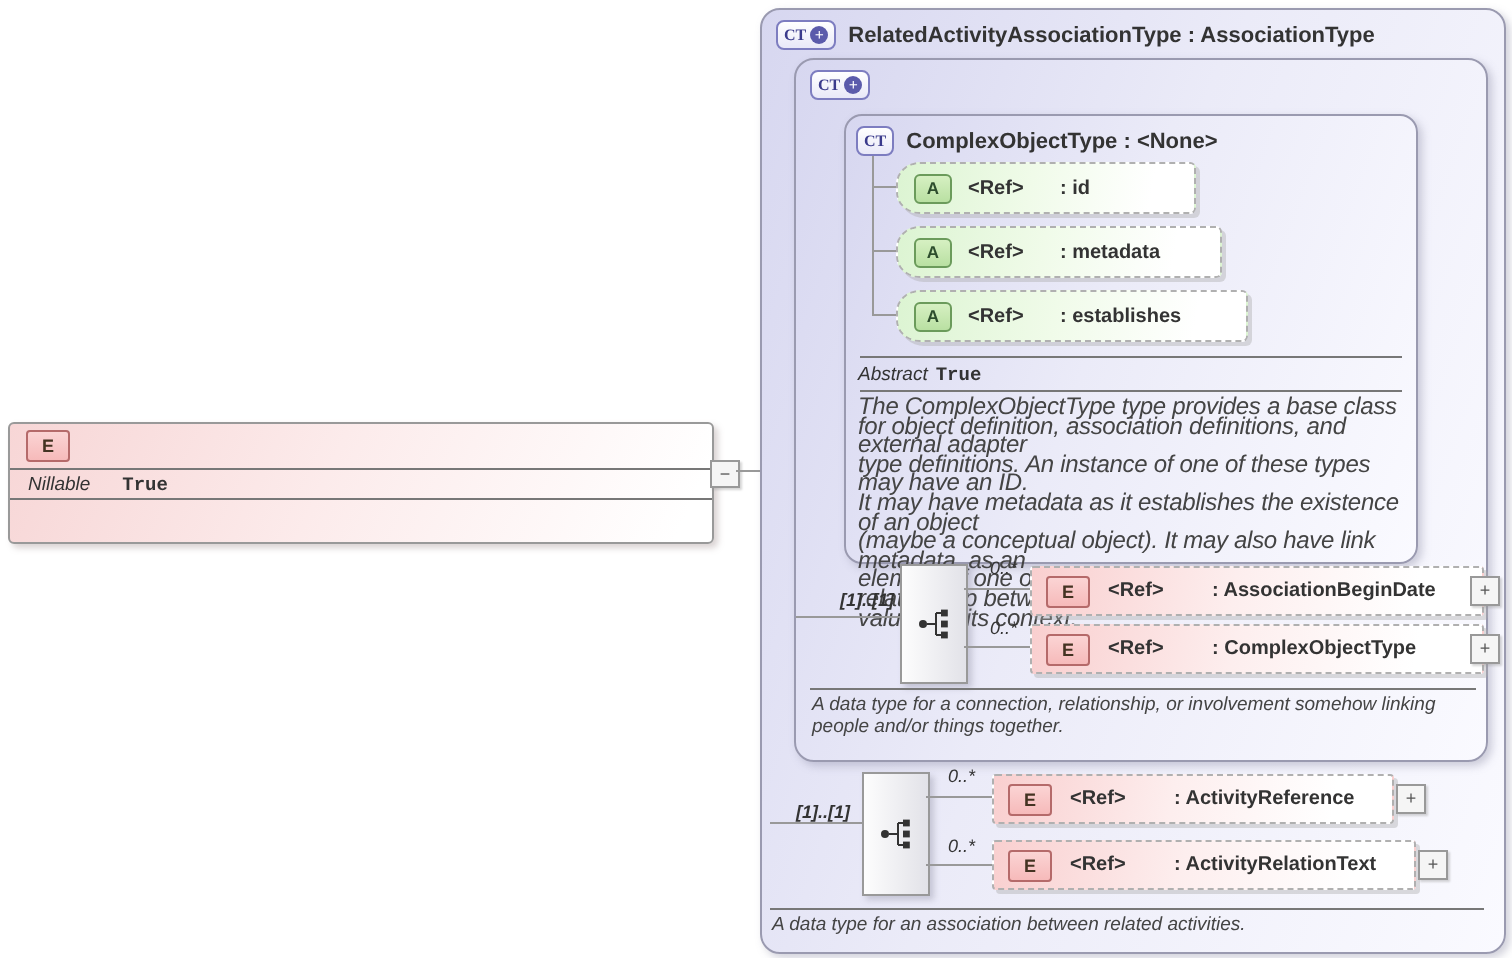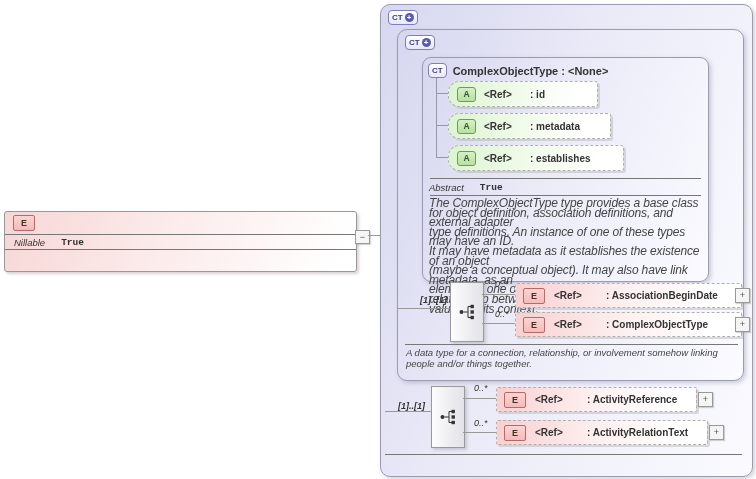--- a/index.html
+++ b/index.html
@@ -8,21 +8,21 @@
   .abs{position:absolute;}
   
   .tbox{position:absolute;border:1px solid #9a9ab0;border-radius:10px;
         background:linear-gradient(110deg,#d7d7f0 0%,#ebebf8 45%,#fafaff 100%);
         box-shadow:2px 2px 4px rgba(120,120,150,.35);}
   .box-header{position:absolute;display:flex;align-items:center;gap:6px;white-space:nowrap;}
   .box-title{font-weight:bold;font-size:11px;color:#333;}
   
   .badge-ct{display:flex;align-items:center;justify-content:center;height:13px;padding:0 3px;
             border:1px solid #7d7dc0;border-radius:4px;background:linear-gradient(#ffffff,#e8e8f8);
-            font-weight:bold;font-size:8px;color:#3b3b8c;}
+            font-weight:bold;font-size:8px;color:#3b3b8c;font-family:Liberation Serif, serif;}
   .ct-plus{display:inline-block;width:9px;height:9px;margin-left:2px;border-radius:50%;
            background:#5b5bab;color:#fff;font-size:8px;line-height:9px;text-align:center;font-weight:bold;}
   .badge-e{display:inline-flex;align-items:center;justify-content:center;width:20px;height:14px;
            border:1px solid #b56a6a;border-radius:2px;background:linear-gradient(#fbd4d4,#f6baba);
            font-weight:bold;font-size:9px;color:#432;flex:0 0 auto;}
   .badge-a{display:inline-flex;align-items:center;justify-content:center;width:17px;height:13px;
            border:1px solid #6b9b5b;border-radius:3px;background:linear-gradient(#d6f0c2,#b9e0a2);
            font-weight:bold;font-size:8.5px;color:#2d4d2d;flex:0 0 auto;}
   
   .elem-main{position:absolute;border:1px solid #999;border-radius:3px;
@@ -77,20 +77,21 @@
   <div class="sq-btn" style="left:355px;top:230px;width:13px;height:12px;">−</div>
   <div class="hline" style="left:368px;top:235px;width:12px;"></div>
 
   <div class="tbox" style="left:380px;top:4px;width:371px;height:471px;">
 
     <div class="box-header" style="left:7px;top:5px;">
       <span class="badge-ct">
           <span>CT</span>
           <span class="ct-plus">+</span>
         </span>
+      <span class="box-title">RelatedActivityAssociationType : AssociationType</span>
     </div>
 
     <div class="tbox" style="left:16px;top:24px;width:345px;height:350px;">
 
       <div class="box-header" style="left:7px;top:5px;">
         <span class="badge-ct">
             <span>CT</span>
             <span class="ct-plus">+</span>
           </span>
       </div>
@@ -118,21 +119,21 @@
           <span class="ref-kw">&lt;Ref&gt;</span>
           <span class="ref-name">: metadata</span>
         </div>
         <div class="at-ref" style="left:25px;top:87px;width:166px;height:24px;">
           <span class="badge-a">A</span>
           <span class="ref-kw">&lt;Ref&gt;</span>
           <span class="ref-name">: establishes</span>
         </div>
 
         <div class="sep" style="left:7px;top:120px;width:271px;"></div>
-        <div class="abs" style="left:6px;top:124px;display:flex;gap:16px;align-items:flex-start;">
+        <div class="abs" style="left:6px;top:124px;display:flex;gap:4px;align-items:flex-start;">
           <span class="prop-label">Abstract</span>
           <span class="prop-value">True</span>
         </div>
         <div class="sep" style="left:7px;top:137px;width:271px;"></div>
         <div class="desc-small abs" style="left:6px;top:141px;width:276px;">The ComplexObjectType type provides a base class
 for object definition, association definitions, and external adapter
 type definitions. An instance of one of these types may have an ID.
 It may have metadata as it establishes the existence of an object
 (maybe a conceptual object). It may also have link metadata, as an
 element of one of these types establishes a relationship between its
@@ -204,15 +205,16 @@
     <div class="sq-btn" style="left:317px;top:387px;width:13px;height:13px;">+</div>
 
     <div class="el-ref" style="left:115px;top:415px;width:203px;height:23px;">
       <span class="badge-e">E</span>
       <span class="ref-kw">&lt;Ref&gt;</span>
       <span class="ref-name">: ActivityRelationText</span>
     </div>
     <div class="sq-btn" style="left:328px;top:420px;width:13px;height:13px;">+</div>
 
     <div class="sep" style="left:4px;top:449px;width:357px;"></div>
+    <div class="desc abs" style="left:5px;top:452px;width:355px;font-size:9.5px;">A data type for an association between related activities.</div>
   </div>
 
 </div>
 
 </body></html>

